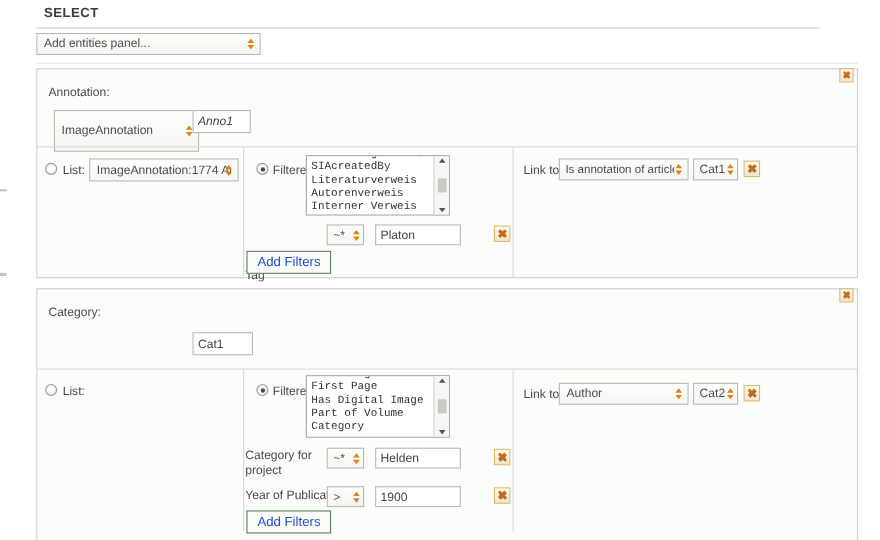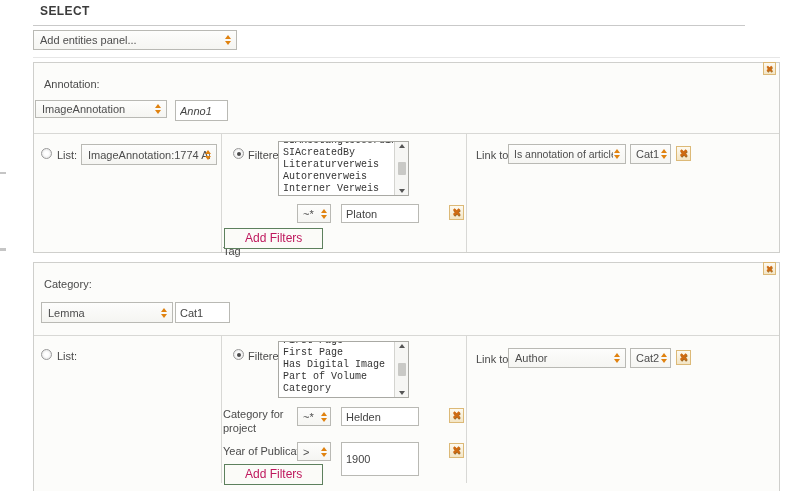--- a/index.html
+++ b/index.html
@@ -44,21 +44,21 @@
   .listbox{position:absolute;box-sizing:border-box;border:1px solid #a9a9a4;background:#fff;overflow:hidden;display:flex;}
   .lb-items{flex:1;overflow:hidden;position:relative;}
   .lb-inner{margin-top:-7px;font-family:Liberation Mono, monospace;}
   .lb-item{font-size:10px;line-height:12px;padding-left:4px;white-space:nowrap;color:#333;cursor:default;}
   .lb-scroll{width:14px;border-left:1px solid #d4d4d0;background:#f6f6f4;display:flex;flex-direction:column;align-items:center;justify-content:space-between;padding:2px 0;box-sizing:border-box;}
   .s-arr{width:0;height:0;border-left:3px solid transparent;border-right:3px solid transparent;}
   .s-arr.up{border-bottom:4px solid #555;}
   .s-arr.down{border-top:4px solid #555;}
   .s-thumb{width:8px;height:13px;background:#c9c9c6;border-radius:1px;}
 
-  .btn-addfilters{position:absolute;box-sizing:border-box;border:1px solid #5d805d;background:#fbfbf8;color:#be185d;font-size:12px;padding:2px 20px 3px;cursor:pointer;font-family:inherit;}
+  .btn-addfilters{position:absolute;box-sizing:border-box;border:1px solid #5d805d;background:#fbfbf8;color:#1d4ed8;font-size:12px;padding:2px 9px 3px;cursor:pointer;font-family:inherit;}
 
   .edge-mark{position:absolute;left:0;height:2px;width:6px;background:#c5c5c5;}
 </style>
 </head>
 <body>
 
 <div class="screen">
 
   <div class="heading">SELECT</div>
   <div class="hr1"></div>
@@ -72,21 +72,21 @@
   </div>
   <div class="hr2"></div>
 
   <div class="edge-mark" style="top:172px;"></div>
   <div class="edge-mark" style="top:248px;height:3px;"></div>
 
   <section class="panel" style="top:62px;height:191px;">
     <span class="icon-x panel-x">✖</span>
     <div class="panel-title">Annotation:</div>
 
-    <div class="sel" style="left:1px;top:37px;width:132px;height:18px;">
+    <div class="sel" style="left:15px;top:37px;width:132px;height:38px;">
       <span class="sel-text">ImageAnnotation</span>
       <span class="arrows">
           <span class="arr up"></span>
           <span class="arr down"></span>
         </span>
     </div>
     <input class="txt" style="left: 141px; top: 37px; width: 53px; height: 21px; font-style: italic;" value="Anno1">
 
     <div class="div-h" style="top:70px;"></div>
     <div class="div-v" style="left:187px;top:71px;height:118px;"></div>
@@ -149,27 +149,20 @@
           <span class="arr down"></span>
         </span>
     </div>
     <span class="icon-x filter-x" style="left:642px;top:83px;">✖</span>
   </section>
 
   <section class="panel" style="top:262px;height:235px;">
     <span class="icon-x panel-x">✖</span>
     <div class="panel-title">Category:</div>
 
-    <div class="sel" style="left:7px;top:39px;width:132px;height:21px;">
-      <span class="sel-text">Lemma</span>
-      <span class="arrows">
-          <span class="arr up"></span>
-          <span class="arr down"></span>
-        </span>
-    </div>
     <input class="txt" style="left: 141px; top: 39px; width: 55px; height: 21px;" value="Cat1">
 
     <div class="div-h" style="top:72px;"></div>
     <div class="div-v" style="left:187px;top:73px;height:147px;"></div>
     <div class="div-v" style="left:432px;top:73px;height:147px;"></div>
 
     <span class="radio" style="left:7px;top:86px;"></span>
     <span class="lbl" style="left:23px;top:87px;">List:</span>
 
     <span class="radio checked" style="left:199px;top:86px;"></span>
@@ -203,21 +196,21 @@
     <span class="icon-x filter-x" style="left:415px;top:145px;">✖</span>
 
     <span class="lbl" style="left:189px;top:182px;">Year of Publication</span>
     <div class="sel small" style="left:263px;top:179px;width:34px;height:19px;">
       <span class="sel-text">&gt;</span>
       <span class="arrows">
           <span class="arr up"></span>
           <span class="arr down"></span>
         </span>
     </div>
-    <input class="txt" style="left: 307px; top: 179px; width: 78px; height: 34px;" value="1900">
+    <input class="txt" style="left: 307px; top: 179px; width: 78px; height: 19px;" value="1900">
     <span class="icon-x filter-x" style="left:415px;top:180px;">✖</span>
 
     <button class="btn-addfilters" style="left:190px;top:201px;">Add Filters</button>
 
     <span class="lbl" style="left:442px;top:90px;">Link to:</span>
     <div class="sel" style="left:474px;top:85px;width:118px;height:20px;">
       <span class="sel-text">Author</span>
       <span class="arrows">
           <span class="arr up"></span>
           <span class="arr down"></span>

